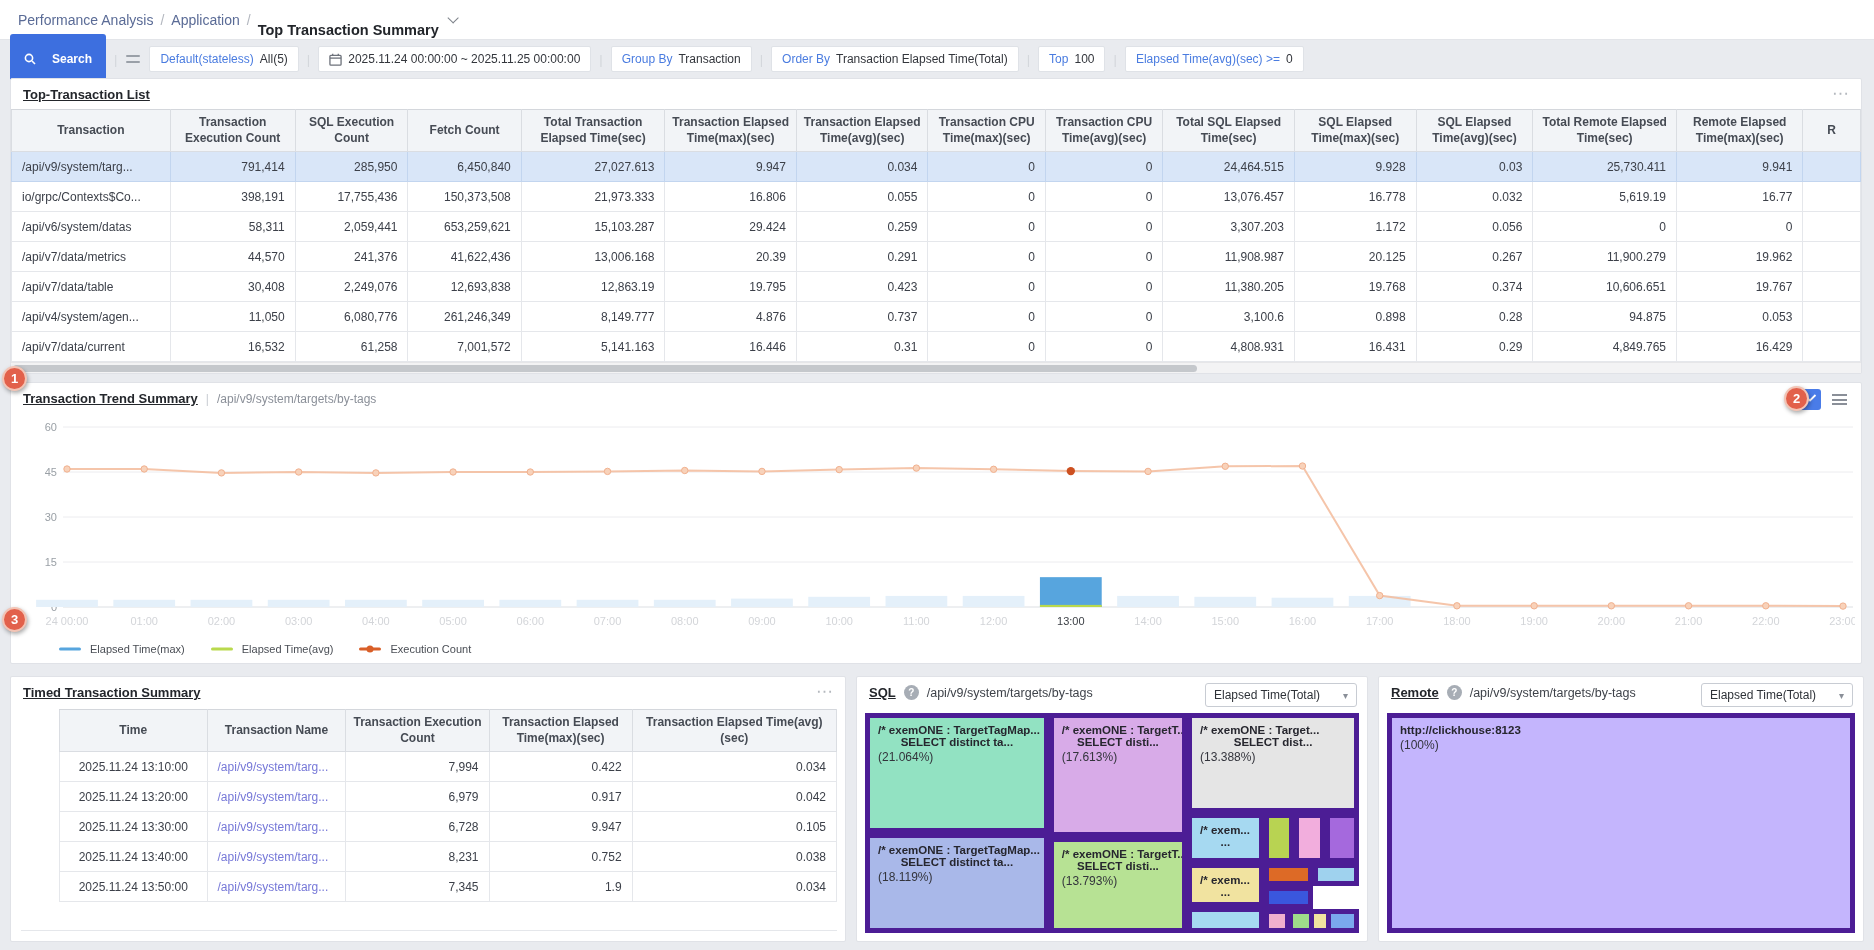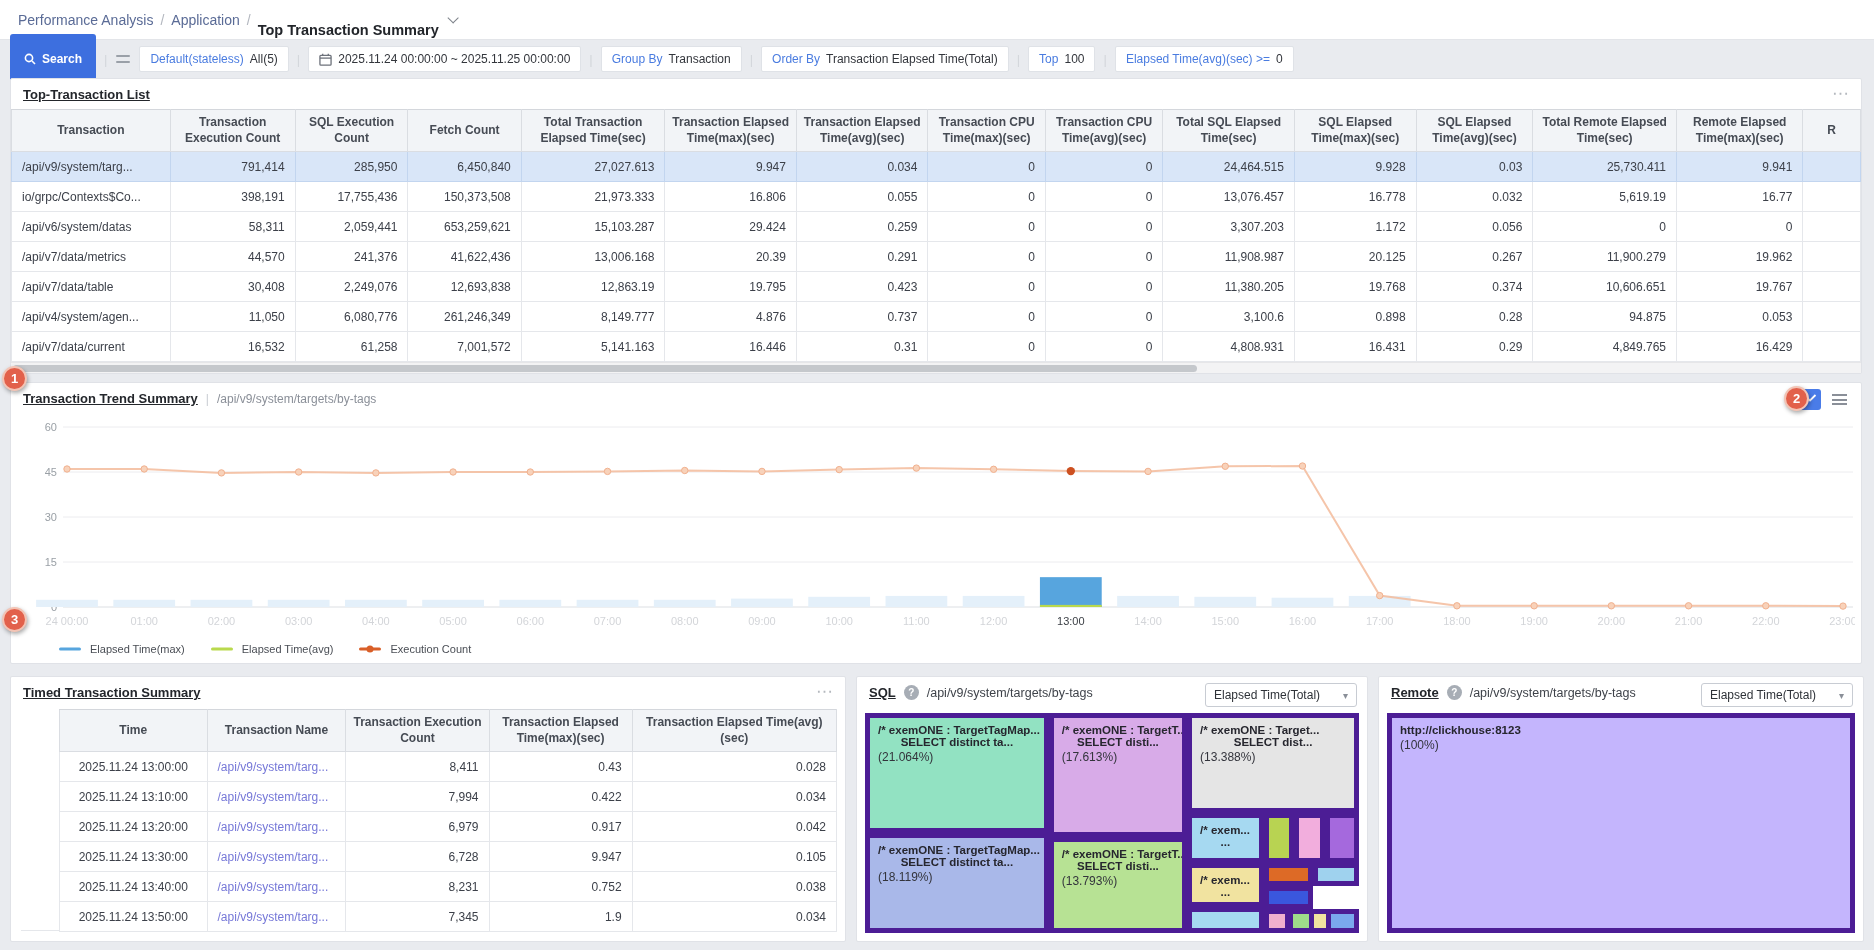--- a/index.html
+++ b/index.html
@@ -8,21 +8,21 @@
 
   
   .app-header { position:absolute; left:0; top:0; width:1874px; height:40px; background:#fff; border-bottom:1px solid #e3e5e9; display:flex; align-items:center; padding:0 18px; }
   .crumb { font-size:14px; color:#5a6b96; }
   .crumb-sep { color:#b3b7bf; margin:0 7px; font-size:14px; }
   .crumb-current { font-size:14.5px; color:#22252a; font-weight:bold;margin-top:20px; }
   .chev { display:inline-block; width:8px; height:8px; border-right:1.5px solid #7d828a; border-bottom:1.5px solid #7d828a; transform:rotate(45deg) translateY(-3px); margin-left:8px; }
 
   
   .toolbar { position:absolute; left:0; top:40px; width:1874px; height:38px; display:flex; align-items:center; padding:0 10px; gap:8px; }
-  .btn-search { display:flex; align-items:center; gap:6px; background:#3d6fdf; color:#fff; font-size:12px; font-weight:bold; border:none; border-radius:3px; padding:18px 14px; cursor:pointer; }
+  .btn-search { display:flex; align-items:center; gap:16px; background:#3d6fdf; color:#fff; font-size:12px; font-weight:bold; border:none; border-radius:3px; padding:18px 14px; cursor:pointer; }
   .tb-sep { color:#d3d6db; font-size:13px; }
   .chip { display:flex; align-items:center; gap:6px; background:#fff; border:1px solid #dfe2e7; border-radius:2px; padding:5px 10px; font-size:12px; color:#33363c; cursor:pointer;text-align:center; }
   .chip .blue { color:#4a7ce0; }
   .filter-ic { width:16px; height:12px; position:relative; }
   .filter-ic i { position:absolute; left:1px; right:1px; height:2px; background:#9aa0a8; border-radius:1px; }
   .filter-ic i:nth-child(1){ top:2px; } .filter-ic i:nth-child(2){ top:8px; }
 
   
   .panel { position:absolute; background:#fff; border:1px solid #e0e2e7; border-radius:2px; }
   .panel-title { font-size:13px; font-weight:bold; color:#23262b;text-decoration:underline; }
@@ -452,27 +452,20 @@
           <tr>
             <th>Time</th>
             <th>Transaction Name</th>
             <th>Transaction Execution Count</th>
             <th>Transaction Elapsed Time(max)(sec)</th>
             <th>Transaction Elapsed Time(avg)(sec)</th>
           </tr>
         </thead>
         <tbody>
           <tr>
-            <td class="ctr">2025.11.24 13:00:00</td>
-            <td class="txt"><a href="#" class="tx-link">/api/v9/system/targ...</a></td>
-            <td>8,411</td>
-            <td>0.43</td>
-            <td>0.028</td>
-          </tr>
-          <tr>
             <td class="ctr">2025.11.24 13:10:00</td>
             <td class="txt"><a href="#" class="tx-link">/api/v9/system/targ...</a></td>
             <td>7,994</td>
             <td>0.422</td>
             <td>0.034</td>
           </tr>
           <tr>
             <td class="ctr">2025.11.24 13:20:00</td>
             <td class="txt"><a href="#" class="tx-link">/api/v9/system/targ...</a></td>
             <td>6,979</td>

